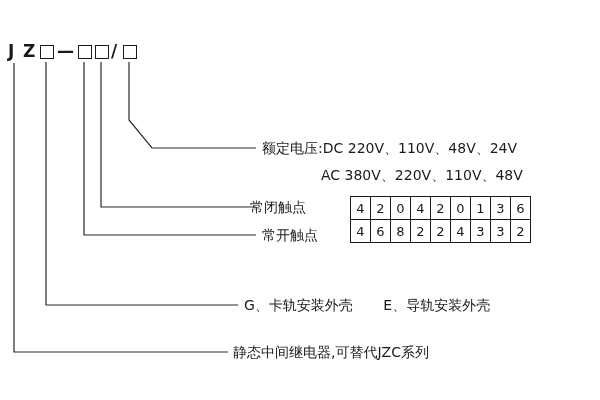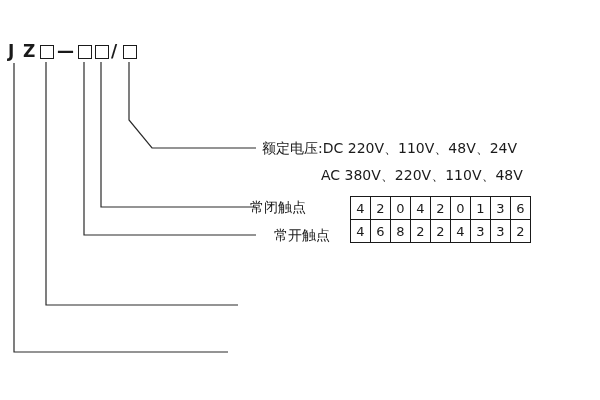--- a/index.html
+++ b/index.html
@@ -58,23 +58,28 @@
   <span class="mc-box" style="left:40px; top:45px;"></span>
   <span class="mc-char" style="left:57px; top:43px;">—</span>
   <span class="mc-box" style="left:78px; top:45px;"></span>
   <span class="mc-box" style="left:95px; top:45px;"></span>
   <span class="mc-char" style="left:111px; top:43px;">/</span>
   <span class="mc-box" style="left:123px; top:45px;"></span>
 
   <span class="label" style="left:262px; top:140px;text-align:center;">额定电压:DC 220V、110V、48V、24V</span>
   <span class="label" style="left:321px; top:167px;">AC 380V、220V、110V、48V</span>
   <span class="label" style="left:250px; top:199px;">常闭触点</span>
-  <span class="label" style="left:262px; top:227px;margin-left:12px;">常开触点</span>
+  <span class="label" style="left:262px; top:227px;">常开触点</span>
 
+  <span class="label" style="left:244px; top:297px;">
+    <span class="shell-part">G、卡轨安装外壳</span>
+    <span class="shell-part">E、导轨安装外壳</span>
+  </span>
 
+  <span class="label" style="left:233px; top:344px;">静态中间继电器,可替代JZC系列</span>
 
   <table class="ctable">
     <tbody>
         <tr>
       <td>4</td>
       <td>2</td>
       <td>0</td>
       <td>4</td>
       <td>2</td>
       <td>0</td>

